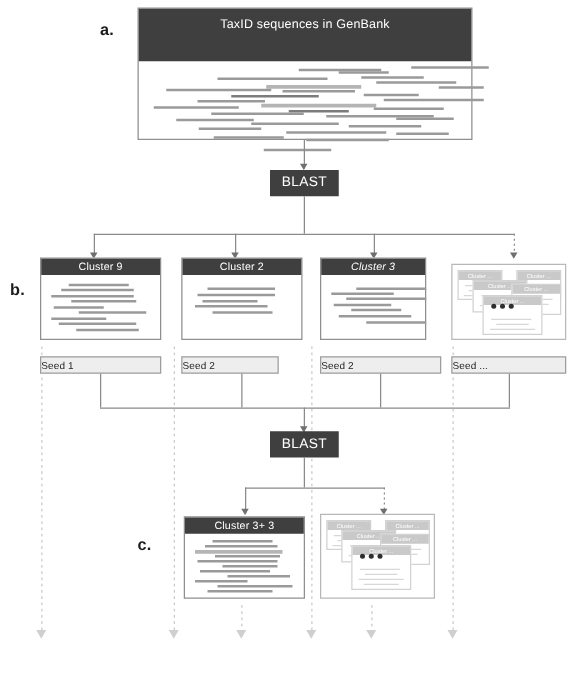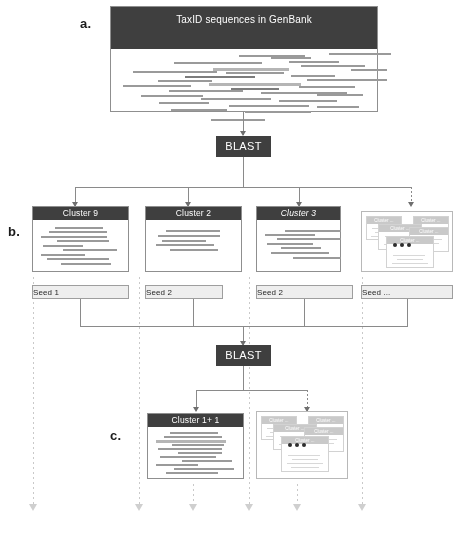--- a/index.html
+++ b/index.html
@@ -344,21 +344,21 @@
   <div class="ln v" style="left:243px; top:366px; height:24px;"></div>
   <div class="ln h" style="left:196px; top:390px; width:112px;"></div>
   <div class="ln v" style="left:196px; top:390px; height:21px;"></div>
   <div class="arrow" style="left:193px; top:407px;"></div>
   <div class="dln v" style="left:307px; top:390px; height:21px;"></div>
   <div class="arrow" style="left:304px; top:407px;"></div>
 
   <div class="panel-letter" style="left:110px; top:428px;">c.</div>
 
   <div class="card" style="left:147px; top:413px; width:97px; height:66px;">
-    <div class="card-title">Cluster 1+ 1</div>
+    <div class="card-title">Cluster 3+ 3</div>
     <div class="card-body" style="height:52px;">
       <span class="seq" style="left:22px; top:5px;  width:48px;"></span>
       <span class="seq" style="left:16px; top:9px;  width:58px;"></span>
       <span class="seq thick" style="left:8px;  top:13px; width:70px;"></span>
       <span class="seq" style="left:24px; top:17px; width:52px;"></span>
       <span class="seq" style="left:10px; top:21px; width:64px;"></span>
       <span class="seq" style="left:30px; top:25px; width:44px;"></span>
       <span class="seq" style="left:12px; top:29px; width:56px;"></span>
       <span class="seq" style="left:34px; top:33px; width:50px;"></span>
       <span class="seq" style="left:8px;  top:37px; width:42px;"></span>

